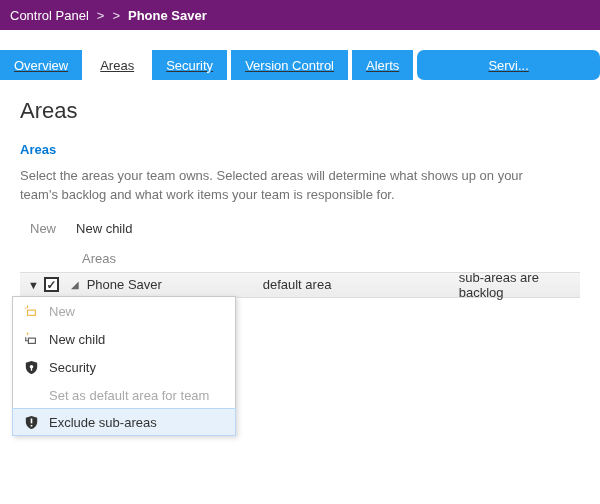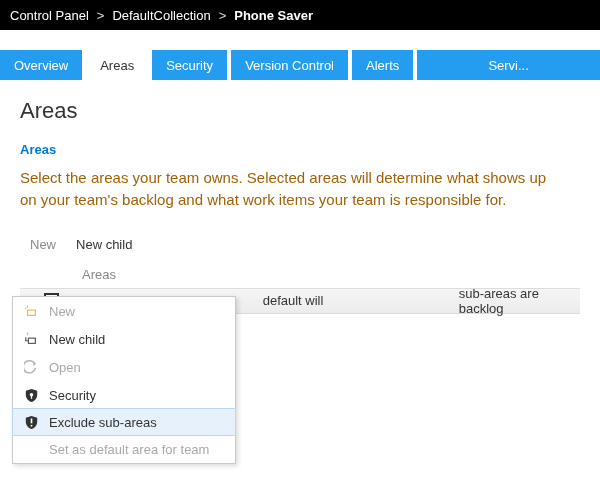--- a/index.html
+++ b/index.html
@@ -6,60 +6,61 @@
   body {
     font-family: "Segoe UI", Arial, sans-serif;
     font-size: 13px;
     color: #333;
     background: #fff;
     width: 600px;
     height: 504px;
     overflow: hidden;
   }
   .header {
-    background: #000000;
+    background: #701a75;
     color: #fff;
     height: 30px;
     padding: 0 10px;
     display: flex;
     align-items: center;
     font-size: 13px;
   }
   .breadcrumb { display: flex; align-items: center; gap: 8px; }
   .breadcrumb .sep { color: rgba(255,255,255,0.85); }
   .bc-strong { font-weight: 600; }
   .spacer { height: 20px; background: #fff; }
   .tabbar {
     display: flex;
     background: #fff;
     height: 30px;
     overflow: hidden;
+    text-decoration: underline;
   }
   .tab {
     background: #249cef;
     color: #fff;
     font-size: 13px;
     padding: 0 14px;
     display: flex;
     align-items: center;
     justify-content: center;
     margin-right: 4px;
     cursor: pointer;
     white-space: nowrap;
     flex: 0 0 auto;
   }
-  .tab.last { margin-right: 0; flex: 1; }
+  .tab.last { margin-right: 0; flex: 1; border-radius: 7px; }
   .tab.active {
     background: #fff;
     color: #333;
   }
   .content { padding: 18px 20px 0 20px; }
   .page-title { font-size: 22px; font-weight: 300; color: #333; margin-bottom: 18px; }
   .section-title { color: #0079d6; font-weight: 600; font-size: 13px; margin-bottom: 10px; }
-  .desc { color: #a16207; font-size: 15px; line-height: 1.45; margin-bottom: 20px; max-width: 540px; }
+  .desc { color: #737373; font-size: 13px; line-height: 1.45; margin-bottom: 10px; max-width: 540px; }
   .toolbar { display: flex; gap: 20px; padding: 6px 0 6px 10px; border-bottom: 1px solid transparent; }
   .tool { color: #888; cursor: pointer; }
   .tool.enabled { color: #333; }
   .grid-head { padding: 8px 0 6px 62px; color: #888; font-size: 13px; }
   .row {
     display: flex;
     align-items: center;
     height: 26px;
     padding: 0 8px 0 8px;
     background: linear-gradient(#f5f5f5,#ececec);
@@ -102,21 +103,20 @@
   .mi-icon { width: 16px; height: 16px; display:flex; align-items:center; justify-content:center; }
   svg { display:block; }
 </style>
 </head>
 <body>
 
 <div class="header">
   <div class="breadcrumb">
     <span>Control Panel</span>
     <span class="sep">&gt;</span>
-    <span>DefaultCollection</span>
     <span class="sep">&gt;</span>
     <span class="bc-strong">Phone Saver</span>
   </div>
 </div>
 
 <div class="spacer"></div>
 
 <div class="tabbar">
   <div class="tab">Overview</div>
   <div class="tab active">Areas</div>
@@ -136,21 +136,21 @@
     <span class="tool enabled">New child</span>
   </div>
 
   <div class="grid-head">Areas</div>
 
   <div class="row">
     <span class="arrow">▼</span>
     <span class="cb">✓</span>
     <span class="exp">◢</span>
     <span class="name">Phone Saver</span>
-    <span class="col2">default will</span>
+    <span class="col2">default area</span>
     <span class="col3">sub-areas are backlog</span>
   </div>
 </div>
 
 <div class="context-menu">
 
   <div class="menu-item disabled">
     <span class="mi-icon">
       <svg width="14" height="14" viewBox="0 0 16 16">
           <rect x="4" y="7" width="9" height="6" fill="none" stroke="#f0b54a" stroke-width="1.3"></rect>
@@ -164,51 +164,42 @@
     <span class="mi-icon">
       <svg width="14" height="14" viewBox="0 0 16 16">
           <rect x="5" y="7" width="8" height="6" fill="none" stroke="#555" stroke-width="1.3"></rect>
           <path d="M2 6 L2 10 L5 10" fill="none" stroke="#555" stroke-width="1.3"></path>
           <path d="M3 2 L4 4 L5 2 L4 0 Z" fill="#f0b54a"></path>
         </svg>
     </span>
     <span>New child</span>
   </div>
 
-  <div class="menu-item disabled">
-    <span class="mi-icon">
-      <svg width="14" height="14" viewBox="0 0 16 16">
-          <path d="M12 4 A7 7 0 1 0 13 9" fill="none" stroke="#bbb" stroke-width="2"></path>
-          <path d="M10 2 L14 4 L11 7 Z" fill="#bbb"></path>
-        </svg>
-    </span>
-    <span>Open</span>
-  </div>
 
 
   <div class="menu-item">
     <span class="mi-icon">
       <svg width="13" height="15" viewBox="0 0 16 18">
           <path d="M8 1 L15 3 V8 C15 13 11 16 8 17 C5 16 1 13 1 8 V3 Z" fill="#333"></path>
           <circle cx="8" cy="8" r="2.2" fill="#fff"></circle>
           <rect x="7.2" y="9" width="1.6" height="4" fill="#fff"></rect>
         </svg>
     </span>
     <span>Security</span>
   </div>
 
+  <div class="menu-item disabled">
+    <span class="mi-icon"></span>
+    <span>Set as default area for team</span>
+  </div>
+
   <div class="menu-item highlight">
     <span class="mi-icon">
       <svg width="13" height="15" viewBox="0 0 16 18">
           <path d="M8 1 L15 3 V8 C15 13 11 16 8 17 C5 16 1 13 1 8 V3 Z" fill="#333"></path>
           <rect x="7" y="4" width="2" height="6" fill="#fff"></rect>
           <rect x="7" y="12" width="2" height="2" fill="#fff"></rect>
         </svg>
     </span>
     <span>Exclude sub-areas</span>
   </div>
 
-  <div class="menu-item disabled">
-    <span class="mi-icon"></span>
-    <span>Set as default area for team</span>
-  </div>
-
 </div>
 
 </body></html>

